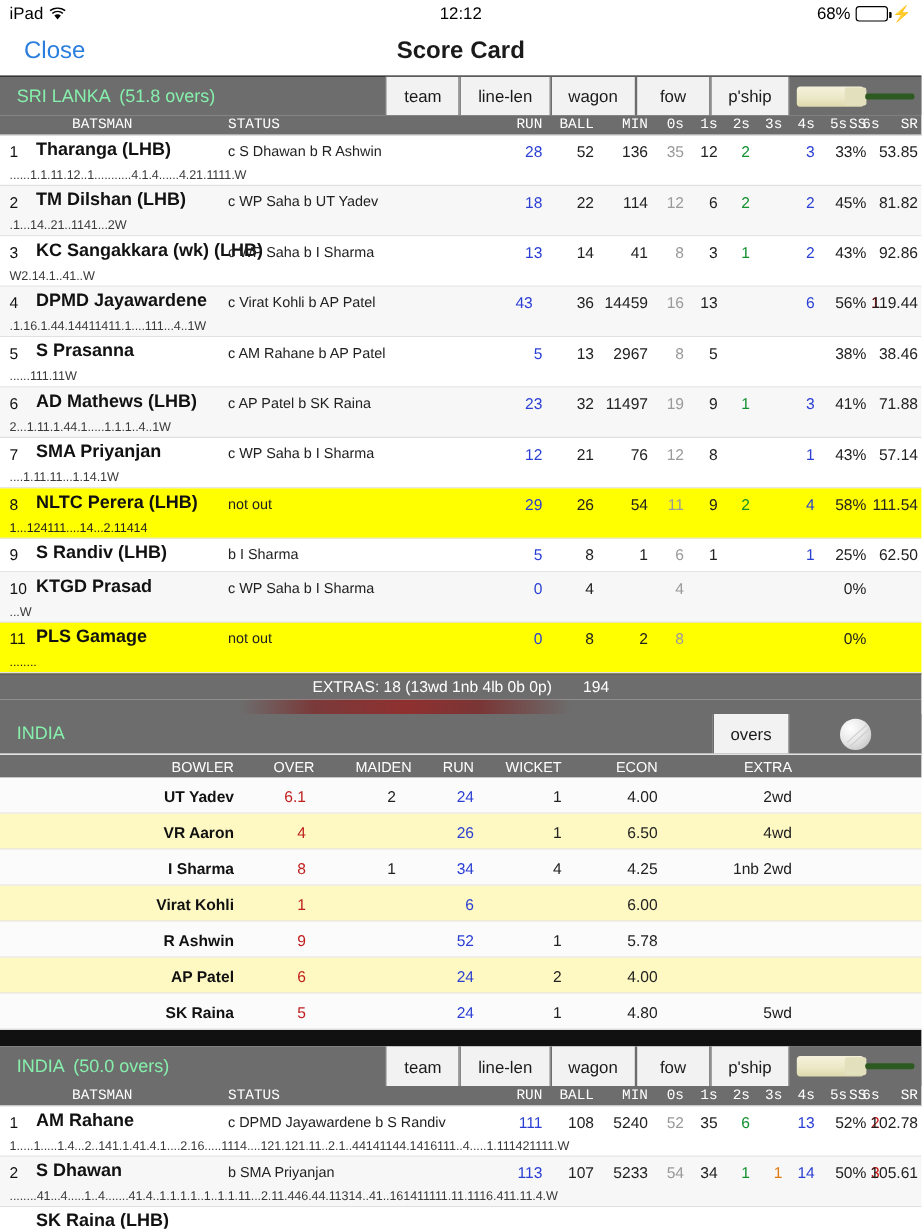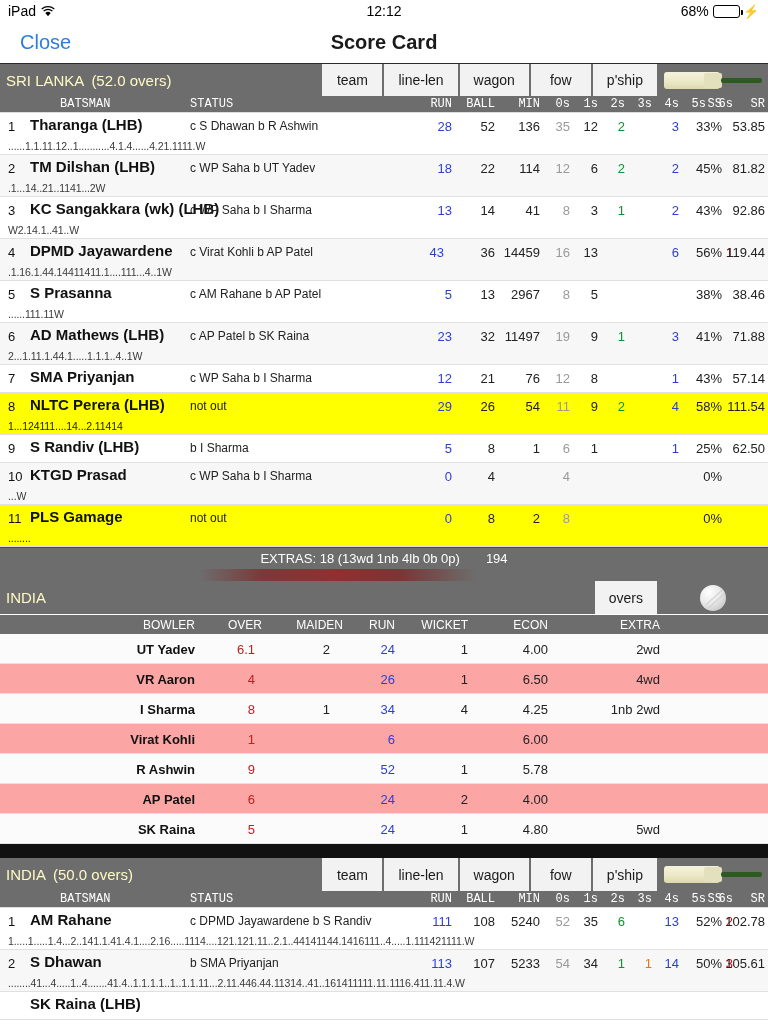--- a/index.html
+++ b/index.html
@@ -50,22 +50,22 @@
   
   .team-bar {
     height: 33px; width: 100%;
     background: #6d6d6d;
     display: flex; align-items: stretch;
     position: relative;
     border-top: 1px solid #2a2a2a;
   }
   .team-name {
     display: flex; align-items: center;
-    padding-left: 6px;
-    font-size: 15px; color: #fef9c3;
+    padding-left: 14px;
+    font-size: 15px; color: #86efac;
     white-space: nowrap;
   }
   .team-name .overs { margin-left: 7px; }
   .segbar { margin-left: auto; display: flex; align-items: stretch; }
   .seg {
     background: #f2f2f2; color: #1a1a1a;
     font-size: 14px;
     display: flex; align-items: center; justify-content: center;
     padding: 0 14px;
     border-left: 1px solid #6d6d6d;
@@ -155,21 +155,21 @@
   
   .bowl-head {
     height: 20px; width: 100%;
     background: #6d6d6d; color: #fff;
     font-size: 12px; position: relative;
     border-top: 1px solid #fff;
   }
   .bowl-head .c { position: absolute; top: 3px; }
   .bowl-table { width: 100%; background: #fafafa; }
   .bowl-row { position: relative; height: 30px; border-bottom: 1px solid #e3e3e3; background: #fbfbfb; }
-  .bowl-row.alt { background: #fca5a5; }
+  .bowl-row.alt { background: #fef9c3; }
   .bowl-row .c { position: absolute; top: 8px; font-size: 13px; }
   .bw-name { color: #111; font-weight: bold; text-align: right; }
   .bw-over { color: #c02020; text-align: left; }
   .bw-maid { color: #222; text-align: center; }
   .bw-run  { color: #2b3fd4; text-align: center; }
   .bw-wkt  { color: #222; text-align: center; }
   .bw-econ { color: #222; text-align: center; }
   .bw-extra{ color: #222; text-align: center; }
 
   .blackgap { width: 100%; background: #111; }
@@ -203,21 +203,21 @@
   </div>
 
   <div class="navbar">
     <div class="nav-close">Close</div>
     <div class="nav-title">Score Card</div>
   </div>
 
   <div class="team-bar">
     <div class="team-name">
       <span>SRI LANKA</span>
-      <span class="overs">(52.0 overs)</span>
+      <span class="overs">(51.8 overs)</span>
     </div>
     <div class="segbar">
       <div class="seg">team</div>
       <div class="seg">line-len</div>
       <div class="seg">wagon</div>
       <div class="seg">fow</div>
       <div class="seg">p'ship</div>
     </div>
     <div class="iconcell">
       <span class="bat">
@@ -351,20 +351,21 @@
           <span class="st">c WP Saha  b I Sharma</span>
           <span class="v c-run" style="right: 316px;">12</span>
           <span class="v c-plain" style="right: 273px;">21</span>
           <span class="v c-plain" style="right: 228px;">76</span>
           <span class="v c-zero" style="right: 198px;">12</span>
           <span class="v c-one" style="right: 170px;">8</span>
           <span class="v c-four" style="right: 89px;">1</span>
           <span class="v c-plain" style="right: 46px;">43%</span>
           <span class="v c-plain" style="right: 3px;">57.14</span>
         </div>
+        <div class="bbb">....1.11.11...1.14.1W</div>
       </div>
       <div class="bat-row hl">
         <div class="bat-main">
           <span class="num">8</span>
           <span class="nm">NLTC Perera (LHB)</span>
           <span class="st">not out</span>
           <span class="v c-run" style="right: 316px;">29</span>
           <span class="v c-plain" style="right: 273px;">26</span>
           <span class="v c-plain" style="right: 228px;">54</span>
           <span class="v c-zero" style="right: 198px;">11</span>

